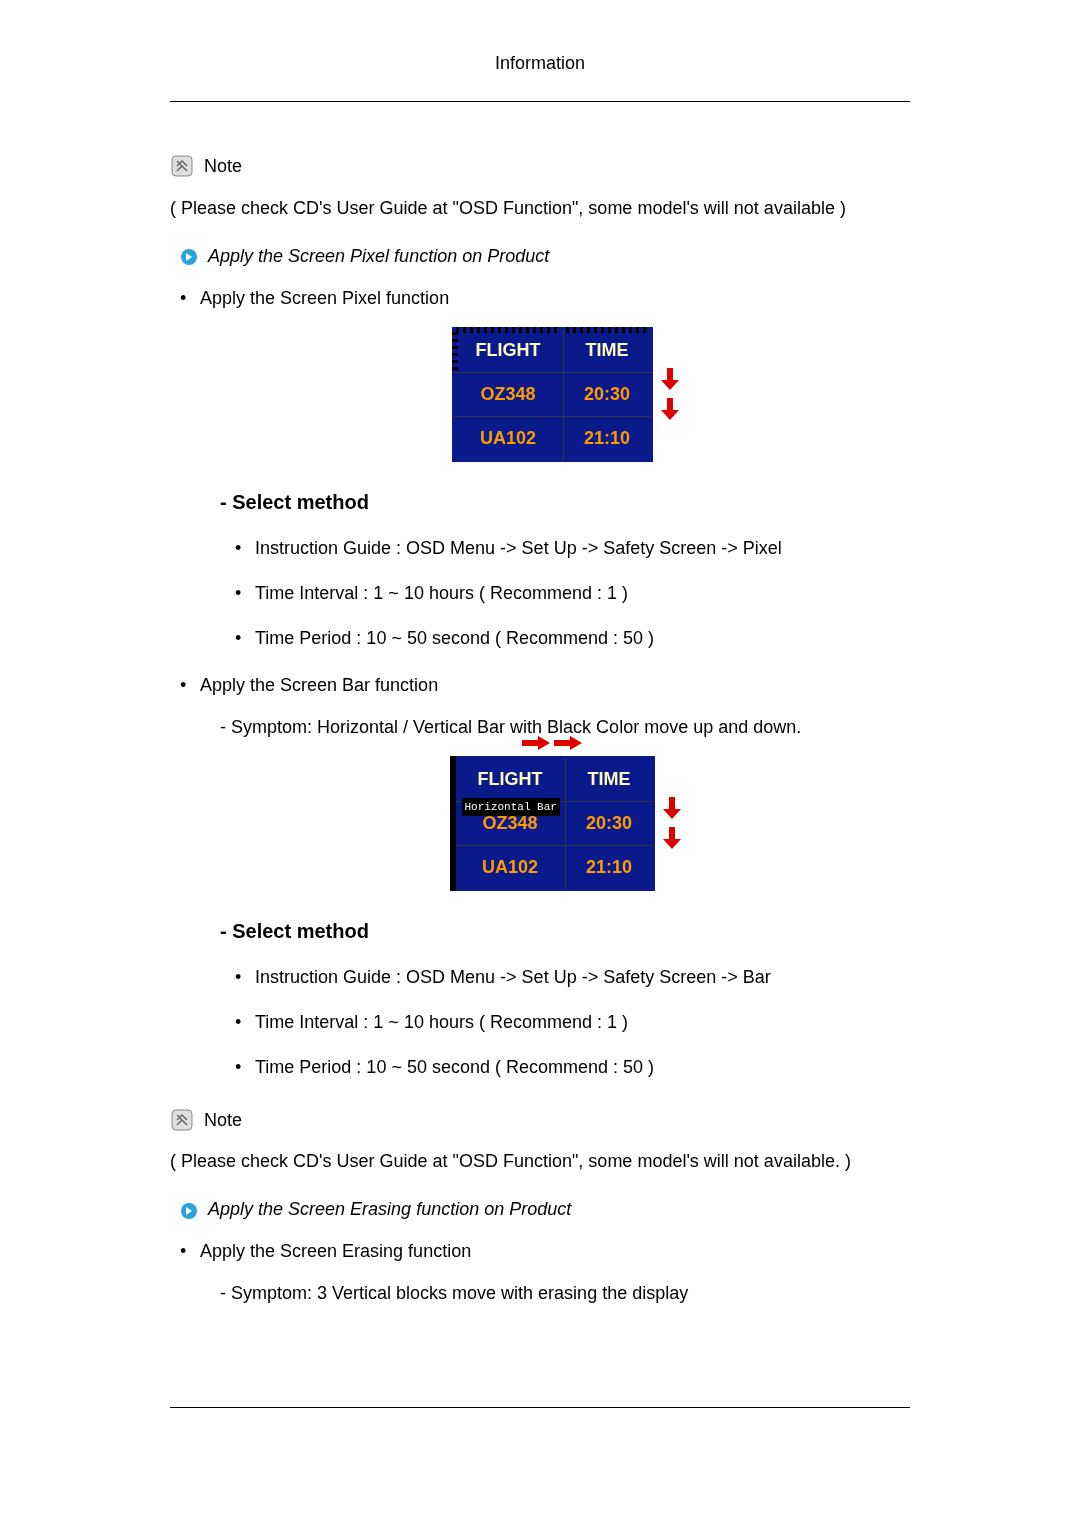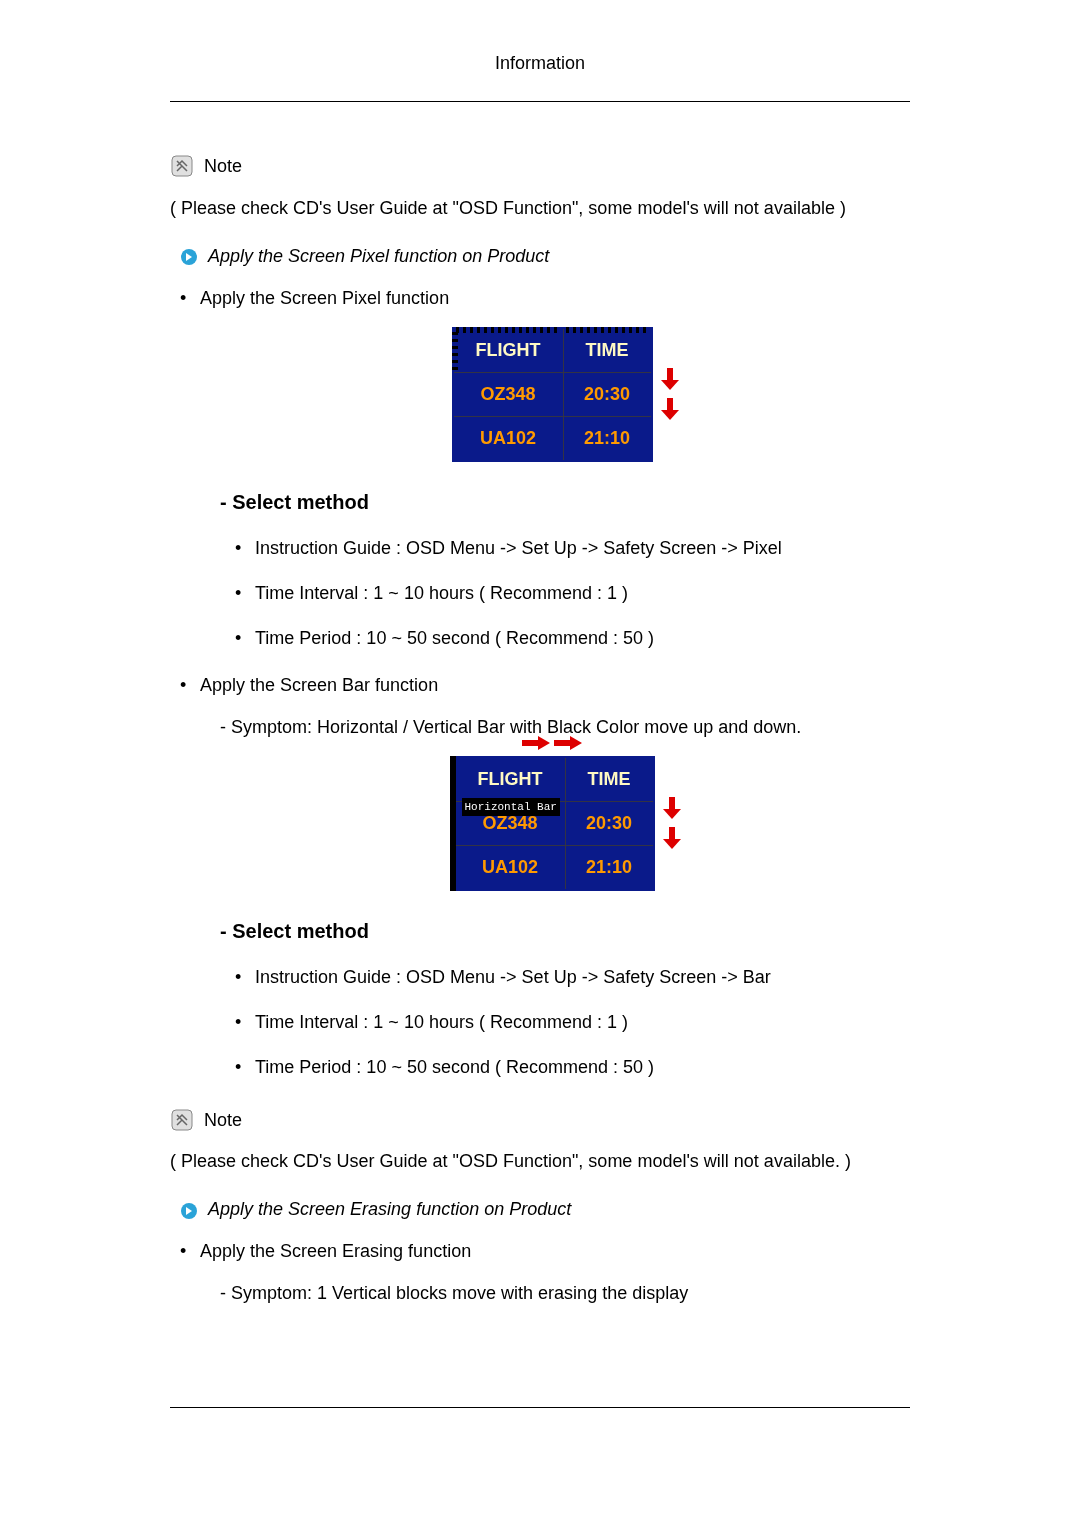--- a/index.html
+++ b/index.html
@@ -337,17 +337,17 @@
         <circle cx="9" cy="9" r="8" fill="#2aa3d8"></circle>
         <path d="M6 5 L12 9 L6 13 Z" fill="#fff"></path>
       </svg>
   </span>
   <span class="arrow-text">Apply the Screen Erasing function on Product</span>
 </div>
 
 <ul class="bullet-list">
   <li>
     <span>Apply the Screen Erasing function</span>
-    <div class="symptom">- Symptom: 1 Vertical blocks move with erasing the display</div>
+    <div class="symptom">- Symptom: 3 Vertical blocks move with erasing the display</div>
   </li>
 </ul>
 
 <div class="footer-line"></div>
 
 </body></html>

